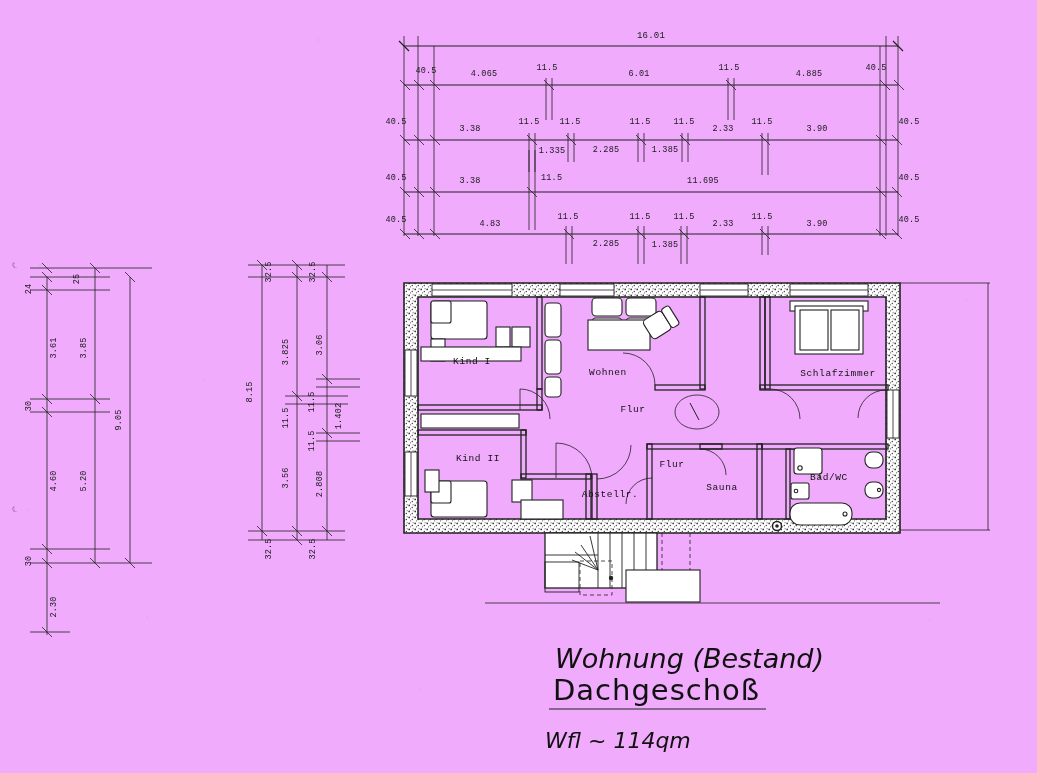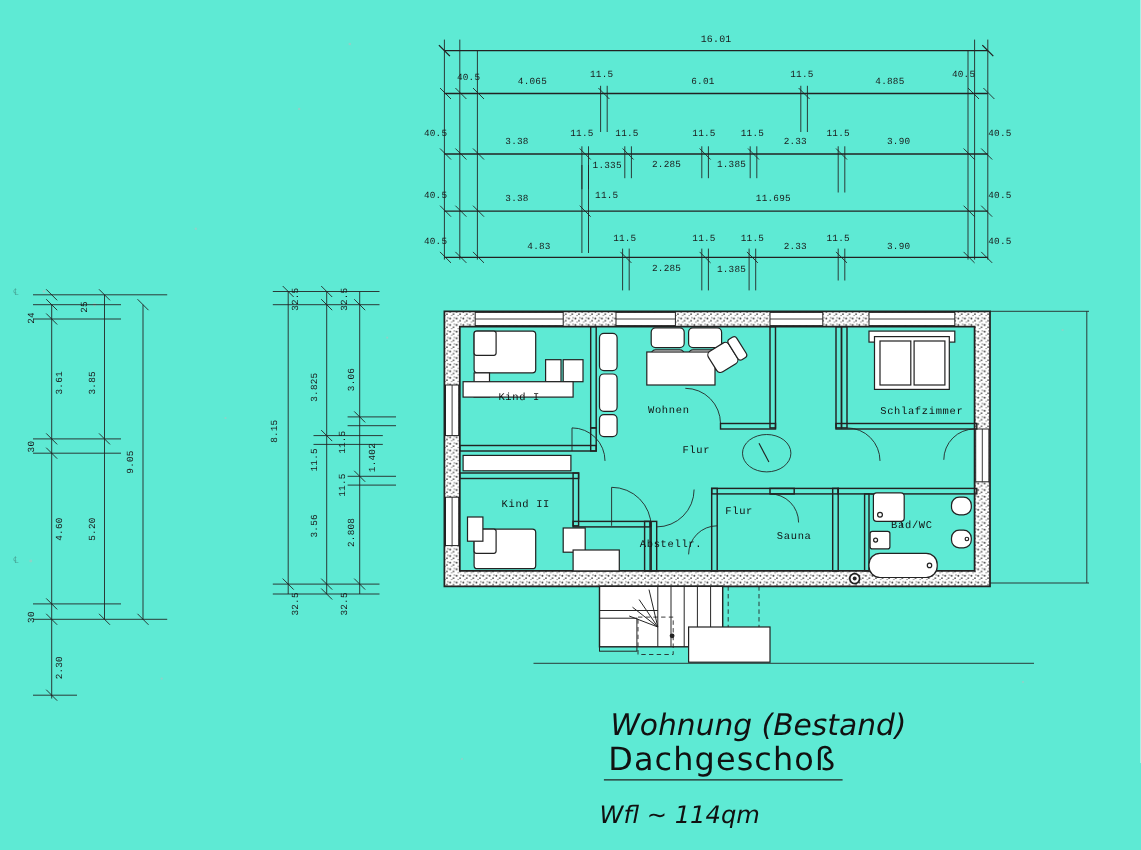--- a/index.html
+++ b/index.html
@@ -7,21 +7,21 @@
     margin: 0; padding: 0;
     background: #ffffff;
   }
   body {
     font-family: "Liberation Sans", sans-serif;
   }
   #sheet {
     position: relative;
     width: 1037px;
     height: 773px;
-    background: #5eead4;
+    background: #f0abfc;
     overflow: hidden;
   }
   #sheet svg {
     position: absolute;
     top: 0; left: 0;
     width: 1037px;
     height: 773px;
   }
   .dimtext {
     font-family: "Liberation Mono", monospace;

